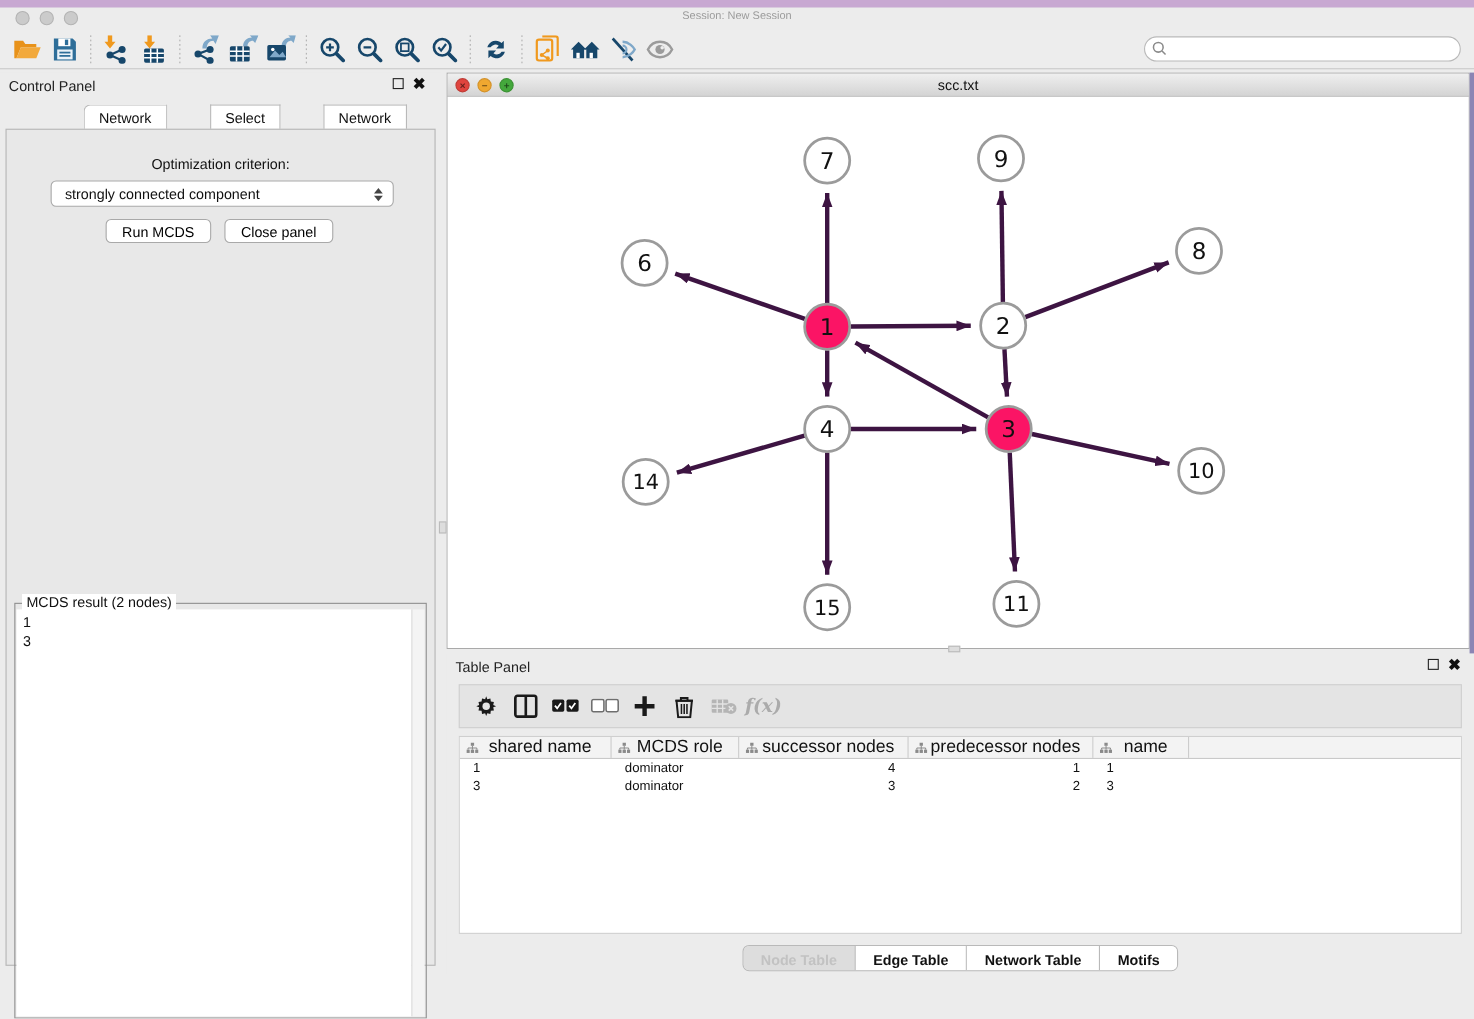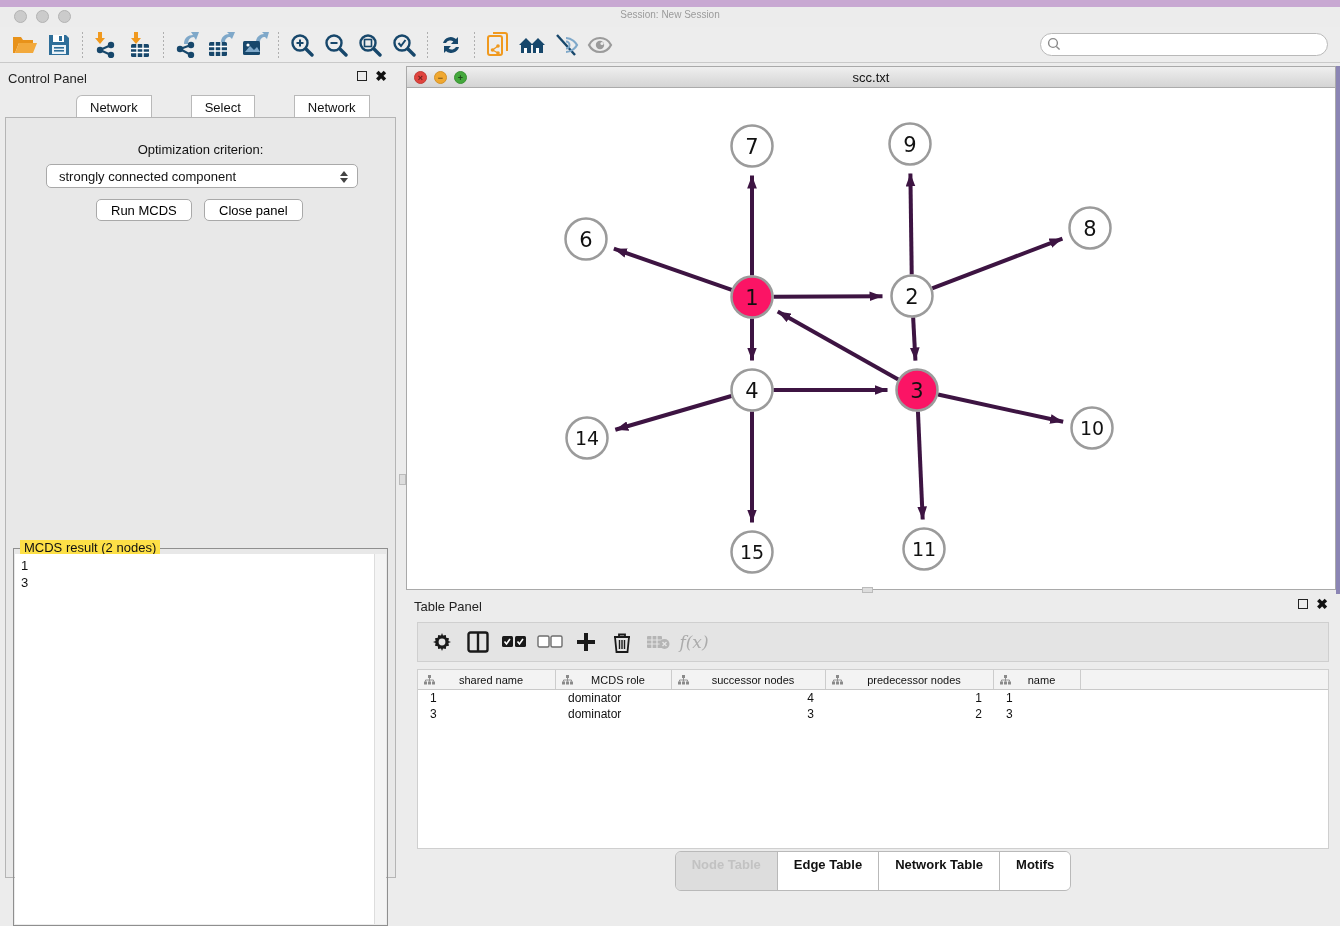--- a/index.html
+++ b/index.html
@@ -57,21 +57,21 @@
         border-bottom:5px solid #444; }
   .arr-dn { width:0; height:0; border-left:4px solid transparent; border-right:4px solid transparent;
         border-top:5px solid #444; }
   .cp-btn { position:absolute; top:81px; height:22px; background:#FFF;
         border:1px solid #A9A9A9; border-radius:5px; font-size:13px;
         font-family:"Liberation Sans",sans-serif; cursor:pointer; padding:0 14px; }
   #run-btn { left:90px; }
   #close-btn { left:198px; }
   #mcds-result { position:absolute; left:7px; top:430px; width:375px; height:378px;
         border:1px solid #8F8F8F; }
-  #mcds-legend { position:absolute; left:6px; top:-9px; background:#fde047;
+  #mcds-legend { position:absolute; left:6px; top:-9px; background:#ffffff;
         padding:0 4px; font-size:13px; }
   #mcds-list { position:absolute; left:1px; top:5px; right:13px; bottom:1px; background:#fff;
         font-size:13px; padding:3px 6px; white-space:pre-line; line-height:17px; overflow:hidden; }
   #mcds-scroll { position:absolute; top:5px; right:1px; bottom:1px; width:12px;
         background:#F4F4F4; border-left:1px solid #DDD; }
 
   
   #net-window { left:406px; top:66px; width:930px; height:524px; background:#fff;
         border:1px solid #A9A9A9; }
   #net-titlebar { position:relative; height:21px;
@@ -86,41 +86,41 @@
         border:1px solid #BBB; }
   .split-handle-h { left:862px; top:587px; width:11px; height:6px; background:#DDD;
         border:1px solid #BBB; }
 
   
   #table-panel { left:406px; top:594px; width:934px; height:292px; background:#ECECEC; }
   #tp-titlebar { position:relative; height:25px; }
   #tp-title { position:absolute; left:8px; top:5px; font-size:13px; color:#222; }
   #tp-toolbar { position:absolute; left:11px; top:28px; width:912px; height:40px;
         background:#E4E4E4; border:1px solid #CFCFCF; display:flex; align-items:center;
-        padding-left:8px; gap:4px; }
+        padding-left:8px; gap:4px;font-weight:bold; }
   .tp-icon { width:32px; height:30px; display:flex; align-items:center;
         justify-content:center; cursor:pointer; }
   #fx-icon { font-family:"DejaVu Serif", serif; font-style:italic; font-size:17px;
         color:#ABABAB; }
   #tp-table { position:absolute; left:11px; top:75px; width:912px; height:180px;
         background:#fff; border:1px solid #CFCFCF; overflow:hidden; }
   #tp-header { display:flex; height:20px; background:#F3F3F3;
         border-bottom:1px solid #C9C9C9; }
   .th { display:flex; align-items:center; border-right:1px solid #CCC;
-        font-size:11px; color:#111; position:relative; }
+        font-size:16px; color:#111; position:relative; }
   .th .th-label { flex:1; text-align:center; padding-right:8px; }
   .th svg { margin-left:6px; flex:0 0 auto; }
   .tr { display:flex; height:16px; font-size:12px; }
   .td { padding:1px 12px 0; white-space:nowrap; overflow:hidden; }
   .td.r { text-align:right; }
   #tp-tabs { position:absolute; left:0; width:934px; top:262px; height:30px;
         display:flex; justify-content:center; align-items:center; }
   #tp-tabgroup { display:flex; border-radius:6px; overflow:hidden;
         border:1px solid #B9B9B9; }
-  .bt-tab { font-size:13px; font-weight:bold; padding:5px 16px 18px; background:#FFF;
+  .bt-tab { font-size:13px; font-weight:bold; padding:5px 16px 2px; background:#FFF;
         color:#111; border-right:1px solid #B9B9B9; cursor:pointer; }
   .bt-tab:last-child { border-right:none; }
   .bt-tab.selected { background:#DDDDDD; color:#C2C2C2; }
 
   
   #status-bar { left:0; top:888px; width:1340px; height:38px; background:#ECECEC;
         border-top:1px solid #C9C9C9; }
   #list-btn { position:absolute; left:11px; top:9px; width:28px; height:22px;
         background:#FFF; border:1px solid #B9B9B9; display:flex; align-items:center;
         justify-content:center; cursor:pointer; }

